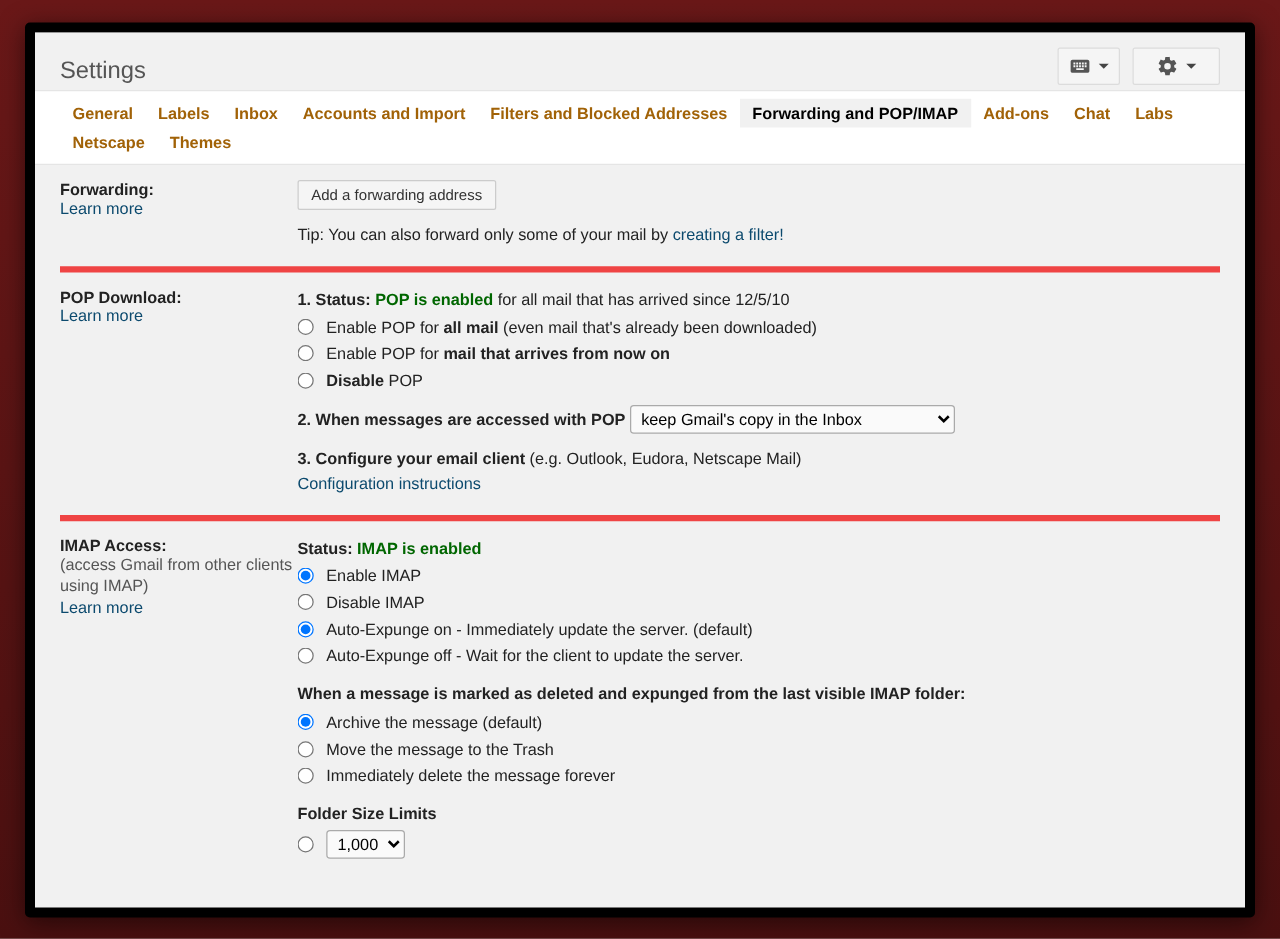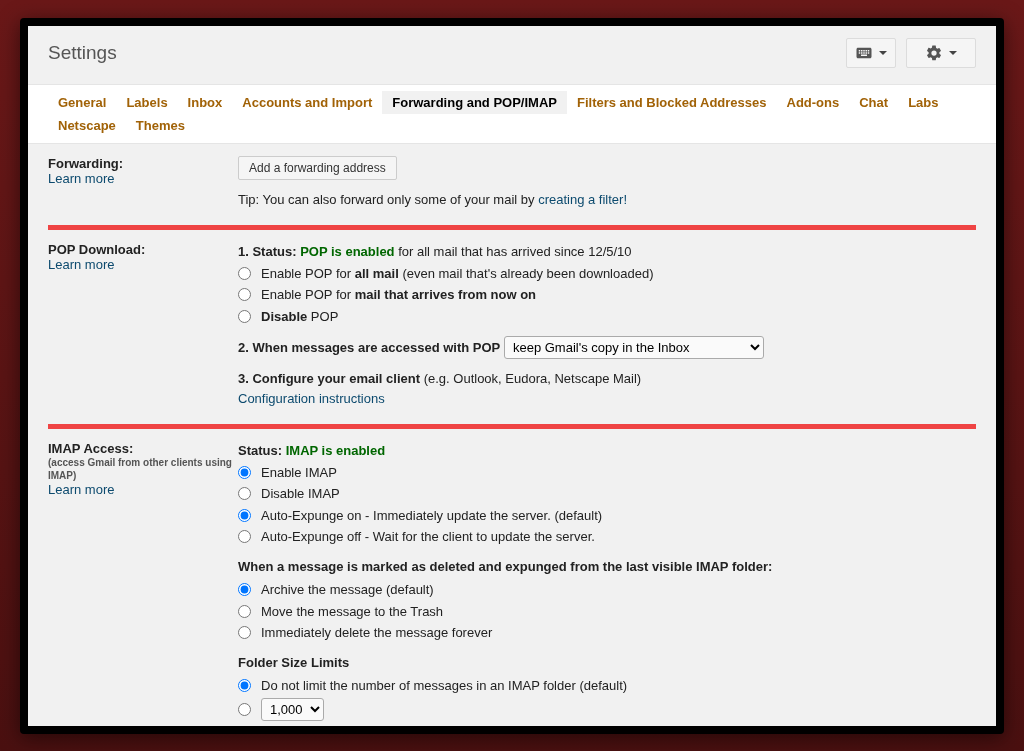--- a/index.html
+++ b/index.html
@@ -24,22 +24,22 @@
   }
   .app {
     background: #f1f1f1;
     width: 100%;
     height: 700px;
     overflow: hidden;
     position: relative;
   }
   .topbar {
     display: flex;
-    align-items: center;
-    padding: 12px 20px 16px 20px;
+    align-items: flex-end;
+    padding: 12px 20px 4px 20px;
     background: #f1f1f1;
   }
   .topbar h1 {
     font-size: 19px;
     font-weight: normal;
     color: #555;
     margin: 0;
     flex: 1;
   }
   .top-ctl {
@@ -94,23 +94,22 @@
     width: 190px;
     flex-shrink: 0;
   }
   .lhs .heading {
     font-weight: bold;
     color: #222;
     font-size: 13px;
   }
   .lhs .sub {
     color: #555;
-    font-size: 10px;
+    font-size: 13px;
     line-height: 1.3;
-    font-weight: bold;
   }
   .lhs a, .rhs a {
     color: #0c4a6e;
     text-decoration: none;
     cursor: pointer;
   }
   .rhs {
     flex: 1;
     color: #222;
     line-height: 1.5;
@@ -159,22 +158,22 @@
         <span class="caret"></span>
       </div>
     </div>
 
     <div class="tabs-container">
       <div class="tabs" id="tabs">
           <div class="tab">General</div>
           <div class="tab">Labels</div>
           <div class="tab">Inbox</div>
           <div class="tab">Accounts and Import</div>
+          <div class="tab">Filters and Blocked Addresses</div>
           <div class="tab active">Forwarding and POP/IMAP</div>
-          <div class="tab">Filters and Blocked Addresses</div>
           <div class="tab">Add-ons</div>
           <div class="tab">Chat</div>
           <div class="tab">Labs</div>
           <div class="tab">Netscape</div>
           <div class="tab">Themes</div>
         </div>
     </div>
 
     <div class="settings-body">
 
@@ -266,24 +265,20 @@
             <input type="radio" name="folder" style="">
             <span>Move the message to the Trash</span>
           </div>
           <div class="radio-row">
             <input type="radio" name="folder" style="">
             <span>Immediately delete the message forever</span>
           </div>
 
           <div class="para bold">Folder Size Limits</div>
           <div class="radio-row">
-            <input type="radio" name="limit" checked="" style="">
-            <span>Do not limit the number of messages in an IMAP folder (default)</span>
-          </div>
-          <div class="radio-row">
             <input type="radio" name="limit" style="">
             <select>
               <option>1,000</option>
             </select>
           </div>
         </div>
       </div>
 
     </div>
   </div>

